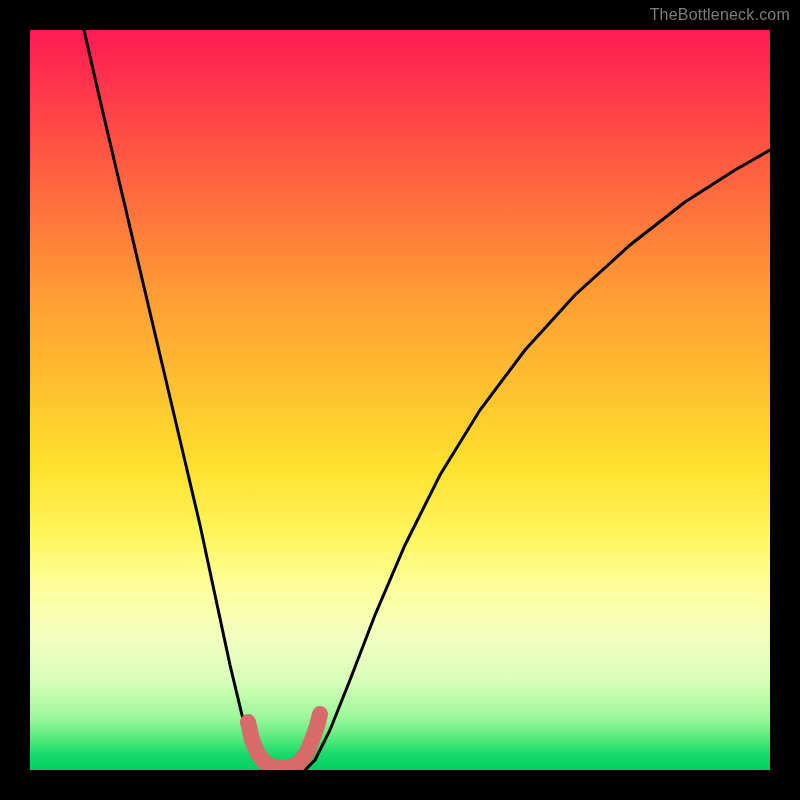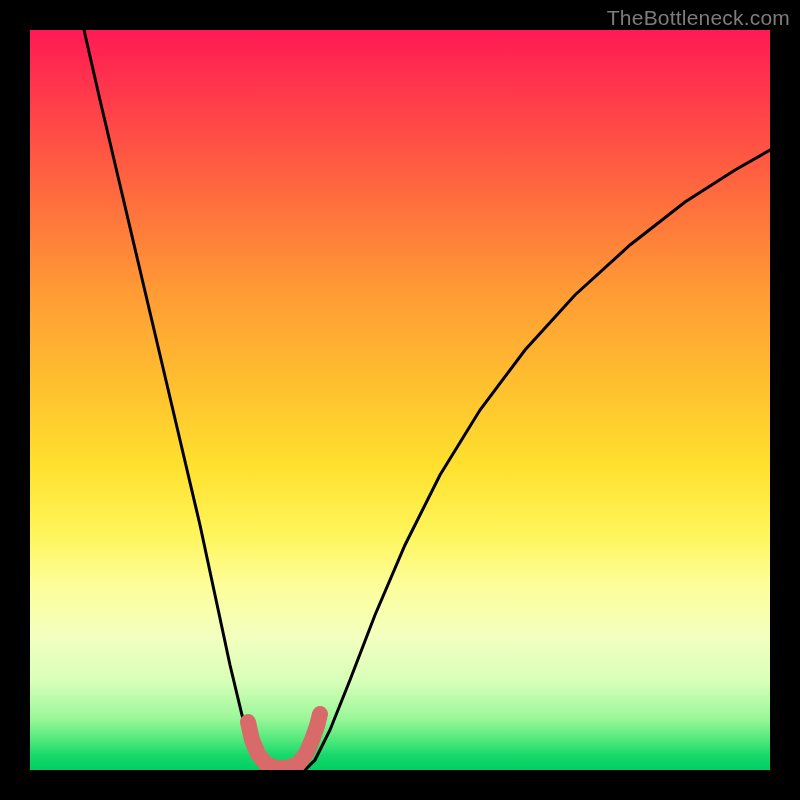--- a/index.html
+++ b/index.html
@@ -32,21 +32,21 @@
       #4fe87a 96%,
       #16d96a 98%,
       #00cf63 100%
     );
   }
   .watermark {
     position: absolute;
     top: 6px;
     right: 10px;
     color: #7d7d7d;
-    font-size: 21px;
+    font-size: 16px;
     font-weight: 500;
     letter-spacing: 0.2px;
     user-select: none;
   }
   svg {
     position: absolute;
     left: 0;
     top: 0;
   }
 </style>

